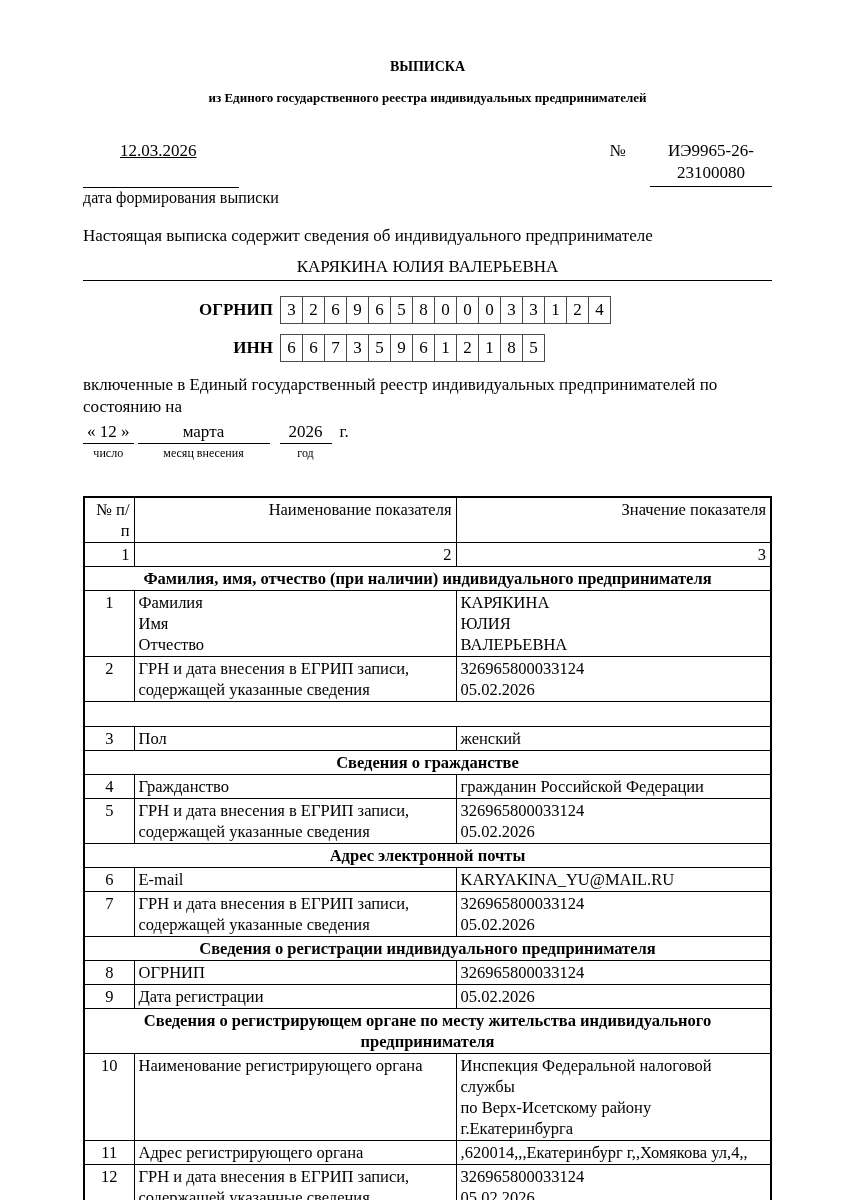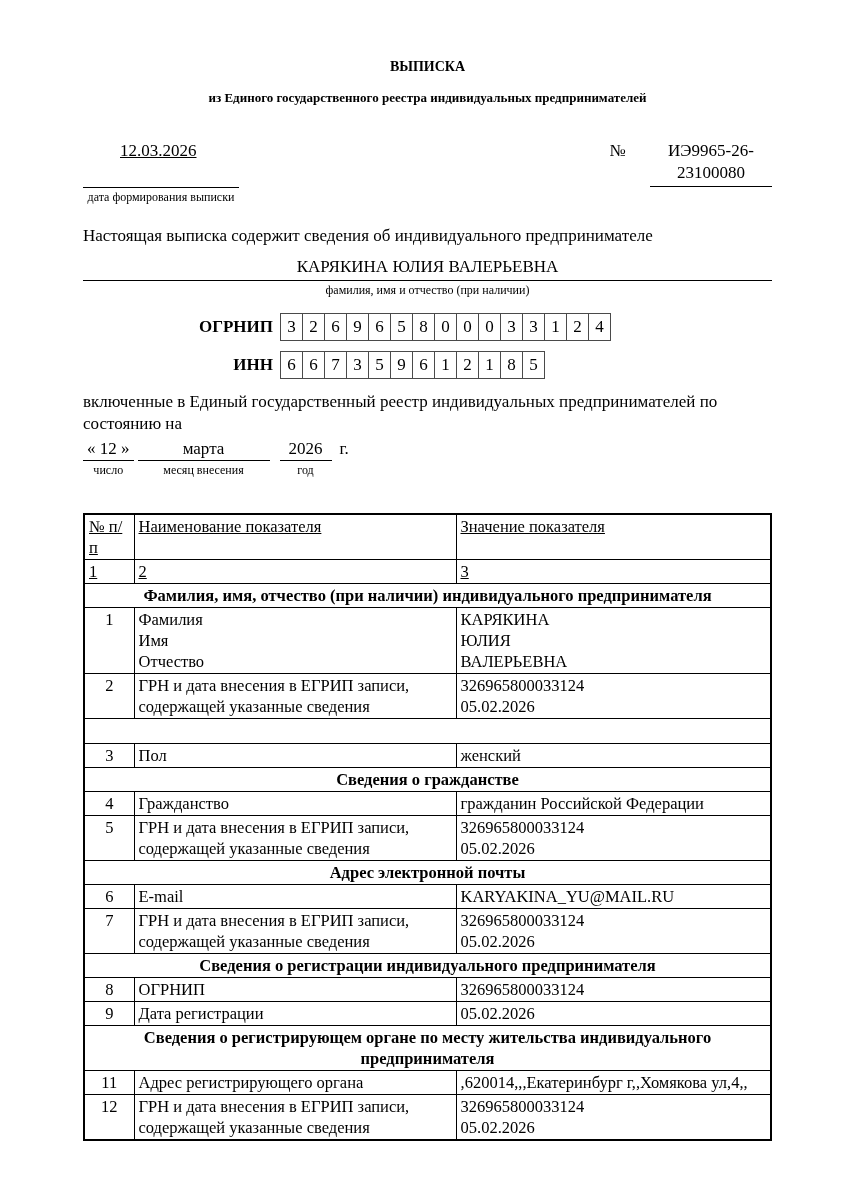--- a/index.html
+++ b/index.html
@@ -12,21 +12,21 @@
 
   
   .doc-title { text-align: center; font-weight: bold; font-size: 14px; line-height: 22px; padding-top: 56px; }
   .doc-subtitle { text-align: center; font-weight: bold; font-size: 13px; line-height: 22px; margin-top: 9px; }
 
   
   .header-row { display: flex; justify-content: space-between; margin-top: 31px; }
   .formation-block { width: 156px; }
   .formation-date { font-size: 17px; line-height: 22px; padding-left: 37px; text-decoration: underline; }
   .formation-rule { border-bottom: 1px solid #000; margin-top: 25px; }
-  .formation-caption { font-size: 12px; line-height: 15px; text-align: center; margin-top: 2px; white-space: nowrap; }
+  .formation-caption { font-size: 16px; line-height: 15px; text-align: center; margin-top: 2px; white-space: nowrap; }
   .number-group { display: flex; gap: 24px; }
   .number-sign { font-size: 17px; line-height: 22px; }
   .number-block { width: 122px; text-align: center; font-size: 17px; line-height: 22px; }
   .number-rule { border-bottom: 1px solid #000; margin-top: 2px; }
 
   
   .statement { font-size: 17px; line-height: 22px; margin-top: 20px; }
   .name-block { text-align: center; font-size: 17px; line-height: 22px; margin-top: 9px; padding-bottom: 2px; border-bottom: 1px solid #000; }
   .name-caption { text-align: center; font-size: 12px; line-height: 15px; margin-top: 2px; }
 
@@ -49,21 +49,21 @@
   .day-field { min-width: 44px; }
   .month-field { min-width: 132px; margin-left: 4px; }
   .year-field { min-width: 52px; margin-left: 10px; }
   .year-suffix { margin-left: 8px; }
 
   
   .indicators-table { width: 100%; border-collapse: collapse; font-size: 16.5px; line-height: 21px; margin-top: 36px; border: 2px solid #000; }
   .indicators-table td { border: 1px solid #000; padding: 1px 4px; vertical-align: top; white-space: pre-line; }
   .indicators-table .col-num { width: 50px; }
   .indicators-table .col-name { width: 322px; }
-  .head-row td, .cols-row td { text-align: left; text-decoration: underline; }
+  .head-row td, .cols-row td { text-align: right; }
   .num-cell { text-align: center; }
   .section-cell { font-weight: bold; text-align: center; }
   .spacer-row td { height: 22px; }
 </style>
 </head>
 <body>
 
 <div class="page">
   <div class="content">
 
@@ -82,21 +82,20 @@
           <div>ИЭ9965-26-</div>
           <div>23100080</div>
           <div class="number-rule"></div>
         </div>
       </div>
     </div>
 
     <div class="statement">Настоящая выписка содержит сведения об индивидуального предпринимателе</div>
 
     <div class="name-block">КАРЯКИНА ЮЛИЯ ВАЛЕРЬЕВНА</div>
-    <div class="name-caption">фамилия, имя и отчество (при наличии)</div>
 
     <div class="code-row">
       <div class="code-label">ОГРНИП</div>
       <div class="digit-boxes">
           <span class="digit-box">3</span>
           <span class="digit-box">2</span>
           <span class="digit-box">6</span>
           <span class="digit-box">9</span>
           <span class="digit-box">6</span>
           <span class="digit-box">5</span>
@@ -234,20 +233,26 @@
           <tr>
             <td class="num-cell">9</td>
             <td class="name-cell">Дата регистрации</td>
             <td class="value-cell">05.02.2026</td>
           </tr>
           <tr>
             <td colspan="3" class="section-cell">Сведения о регистрирующем органе по месту жительства индивидуального
 предпринимателя</td>
           </tr>
           <tr>
+            <td class="num-cell">10</td>
+            <td class="name-cell">Наименование регистрирующего органа</td>
+            <td class="value-cell">Инспекция Федеральной налоговой службы
+по Верх-Исетскому району г.Екатеринбурга</td>
+          </tr>
+          <tr>
             <td class="num-cell">11</td>
             <td class="name-cell">Адрес регистрирующего органа</td>
             <td class="value-cell">,620014,,,Екатеринбург г,,Хомякова ул,4,,</td>
           </tr>
           <tr>
             <td class="num-cell">12</td>
             <td class="name-cell">ГРН и дата внесения в ЕГРИП записи,
 содержащей указанные сведения</td>
             <td class="value-cell">326965800033124
 05.02.2026</td>

